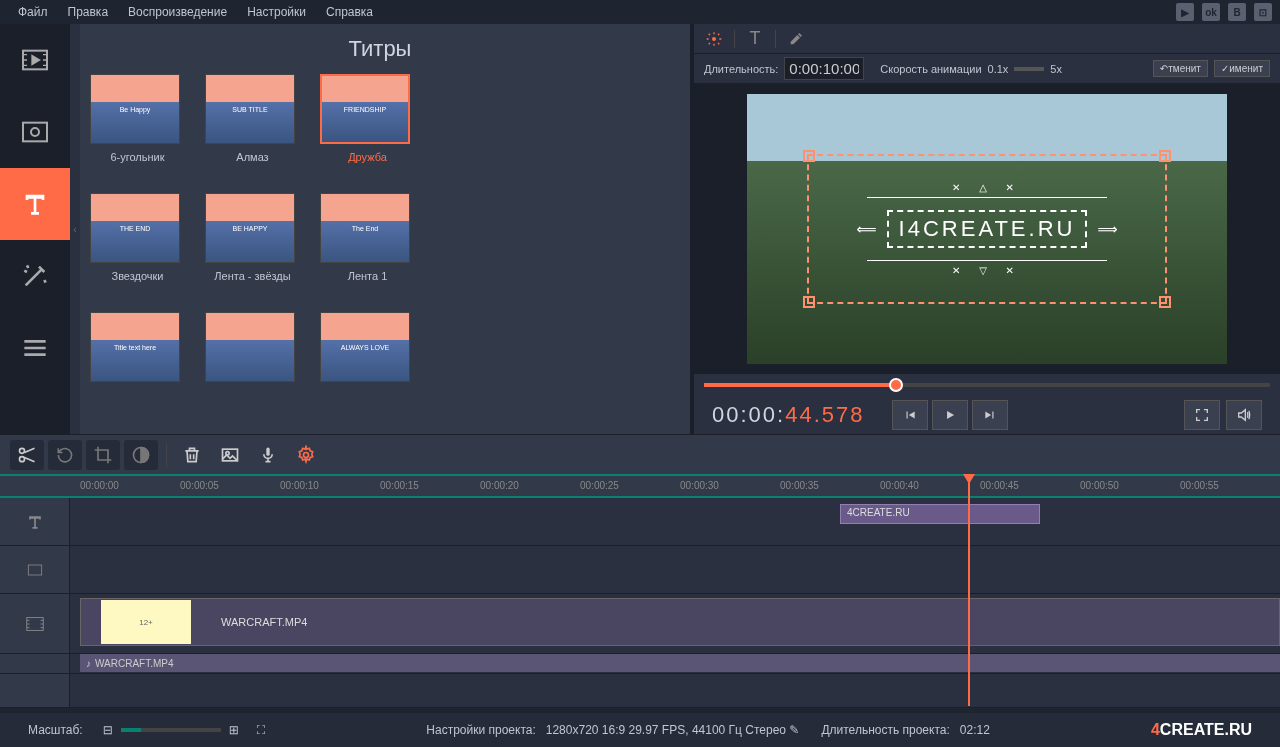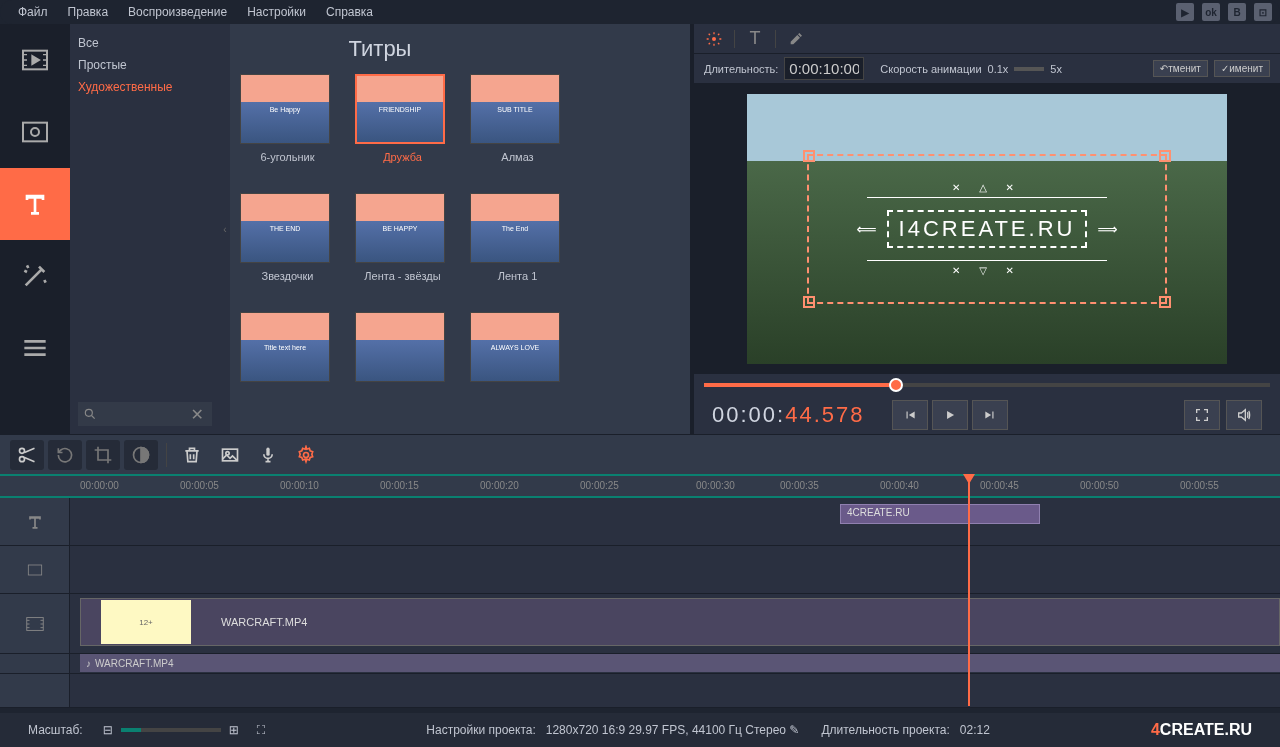--- a/index.html
+++ b/index.html
@@ -150,51 +150,37 @@
         </svg>
     </div>
     <div class="sidebar-btn">
       <svg viewBox="0 0 24 24" stroke="#aaa" stroke-width="2">
           <path d="M4 7h16M4 12h16M4 17h16"></path>
         </svg>
     </div>
   </div>
 
   <div class="content">
-    <div class="cat-panel">
-      <div class="cat-list">
-        <div class="cat-item">Все</div>
-        <div class="cat-item">Простые</div>
-        <div class="cat-item active">Художественные</div>
-      </div>
-      <div class="search-bar">
-        <svg viewBox="0 0 24 24">
-            <circle cx="10" cy="10" r="6" fill="none" stroke="#888" stroke-width="2"></circle>
-            <path d="M15 15l5 5" stroke="#888" stroke-width="2"></path>
-          </svg>
-        <span class="search-close">✕</span>
-      </div>
-    </div>
     <div class="collapse-handle">‹</div>
 
     <div class="panel-title" style="position:absolute; left:0; right:0; top:0;">Титры</div>
 
     <div class="titles-grid">
       <div class="titles-row">
         <div class="title-card">
             <div class="title-thumb">Be Happy</div>
             <div class="title-label">6-угольник</div>
+          </div>
+        <div class="title-card">
+            <div class="title-thumb">SUB TITLE</div>
+            <div class="title-label">Алмаз</div>
           </div>
         <div class="title-card selected">
             <div class="title-thumb">FRIENDSHIP</div>
             <div class="title-label">Дружба</div>
-          </div>
-        <div class="title-card">
-            <div class="title-thumb">SUB TITLE</div>
-            <div class="title-label">Алмаз</div>
           </div>
       </div>
       <div class="titles-row">
         <div class="title-card">
             <div class="title-thumb">THE END</div>
             <div class="title-label">Звездочки</div>
           </div>
         <div class="title-card">
             <div class="title-thumb">BE HAPPY</div>
             <div class="title-label">Лента - звёзды</div>
@@ -364,21 +350,21 @@
 </div>
 
 <div class="timeline">
   <div class="ruler">
     <span class="ruler-tick" style="left:80px">00:00:00</span>
     <span class="ruler-tick" style="left:180px">00:00:05</span>
     <span class="ruler-tick" style="left:280px">00:00:10</span>
     <span class="ruler-tick" style="left:380px">00:00:15</span>
     <span class="ruler-tick" style="left:480px">00:00:20</span>
     <span class="ruler-tick" style="left:580px">00:00:25</span>
-    <span class="ruler-tick" style="left:696px">00:00:30</span>
+    <span class="ruler-tick" style="left:680px">00:00:30</span>
     <span class="ruler-tick" style="left:780px">00:00:35</span>
     <span class="ruler-tick" style="left:880px">00:00:40</span>
     <span class="ruler-tick" style="left:980px">00:00:45</span>
     <span class="ruler-tick" style="left:1080px">00:00:50</span>
     <span class="ruler-tick" style="left:1180px">00:00:55</span>
     <div class="playhead" style="left:968px"></div>
   </div>
   <div class="tracks">
     <div class="track">
       <div class="track-head">

